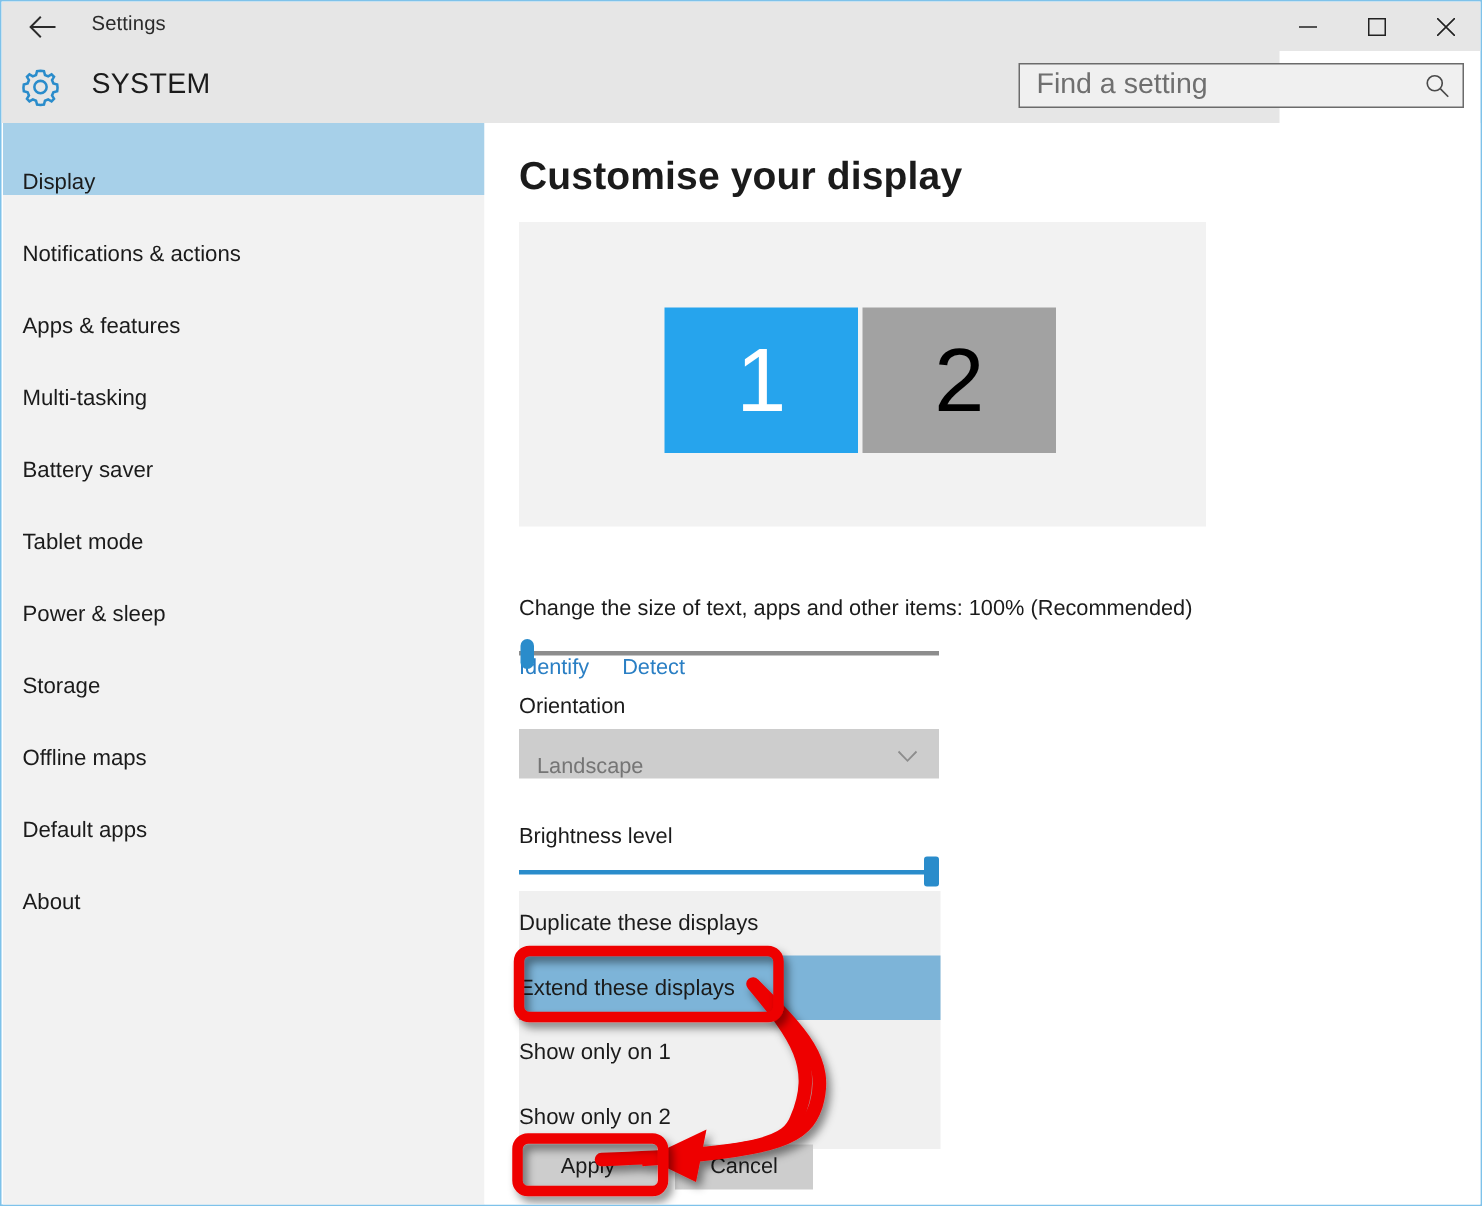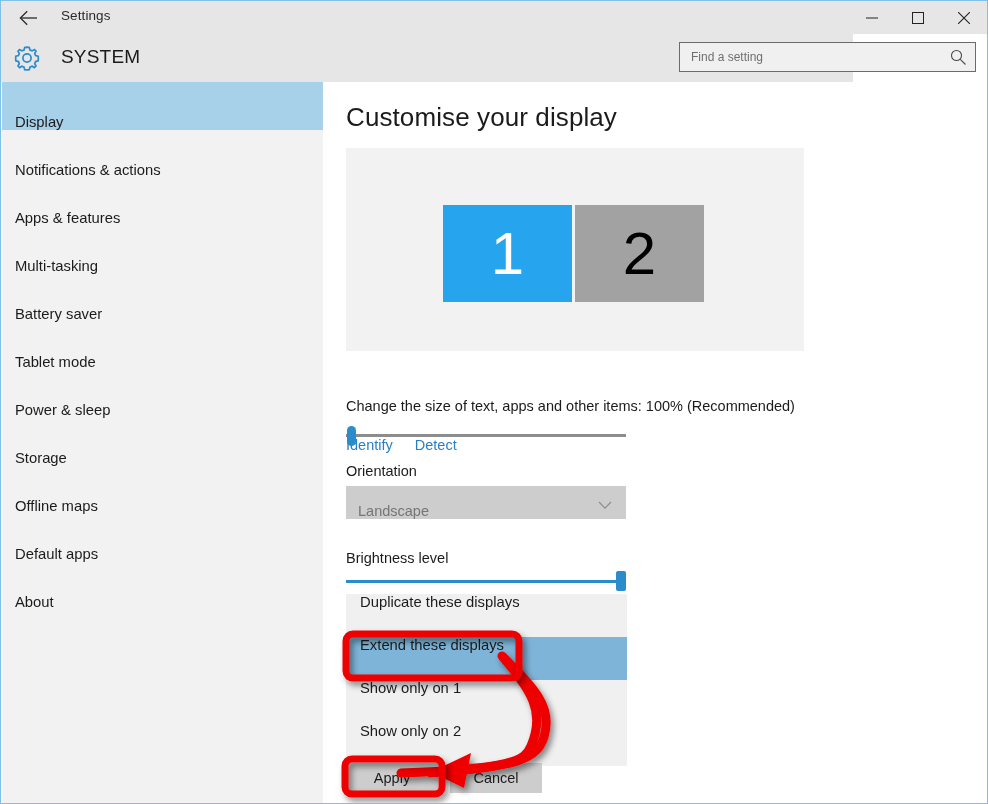--- a/index.html
+++ b/index.html
@@ -87,21 +87,21 @@
   }
   .searchbox input {
     position: absolute;
     left: 0; top: 0;
     width: 262px; height: 28px;
     border: 0;
     outline: none;
     background: transparent;
     padding: 0 0 0 11px;
     font-family: "Liberation Sans", sans-serif;
-    font-size: 12px;
+    font-size: 19px;
     color: #737373;
     box-sizing: border-box;
   }
   .searchbox input::placeholder { color: #6f6f6f; opacity: 1; }
   .search-icon {
     position: absolute;
     right: 8px; top: 5px;
     width: 18px; height: 18px;
     color: #4a4a4a;
   }
@@ -132,21 +132,21 @@
     left: 322px; top: 81px;
     width: 664px;
     height: 722px;
     background: #ffffff;
     overflow: hidden;
   }
   .page-title {
     position: absolute;
     left: 23px; top: 20px;
     font-size: 26px;
-    font-weight: 400;
+    font-weight: 700;
     color: #1b1b1b;
     letter-spacing: .1px;
     text-align: right;
   }
 
   
   .preview {
     position: absolute;
     left: 23px; top: 66px;
     width: 458px; height: 203px;
@@ -256,22 +256,21 @@
   
   .dropdown {
     position: absolute;
     left: 23px; top: 512px;
     width: 281px;
     background: #f0f0f0;
   }
   .dd-item {
     height: 43px;
     display: flex;
-    align-items: flex-start;
-    padding-left: 14px;
+    align-items: center;
     font-size: 14.8px;
     color: #1b1b1b;
     box-sizing: border-box;
   }
   .dd-item.selected { background: #7db4d8; }
 
   
   .buttons {
     position: absolute;
     left: 23px; top: 681px;

